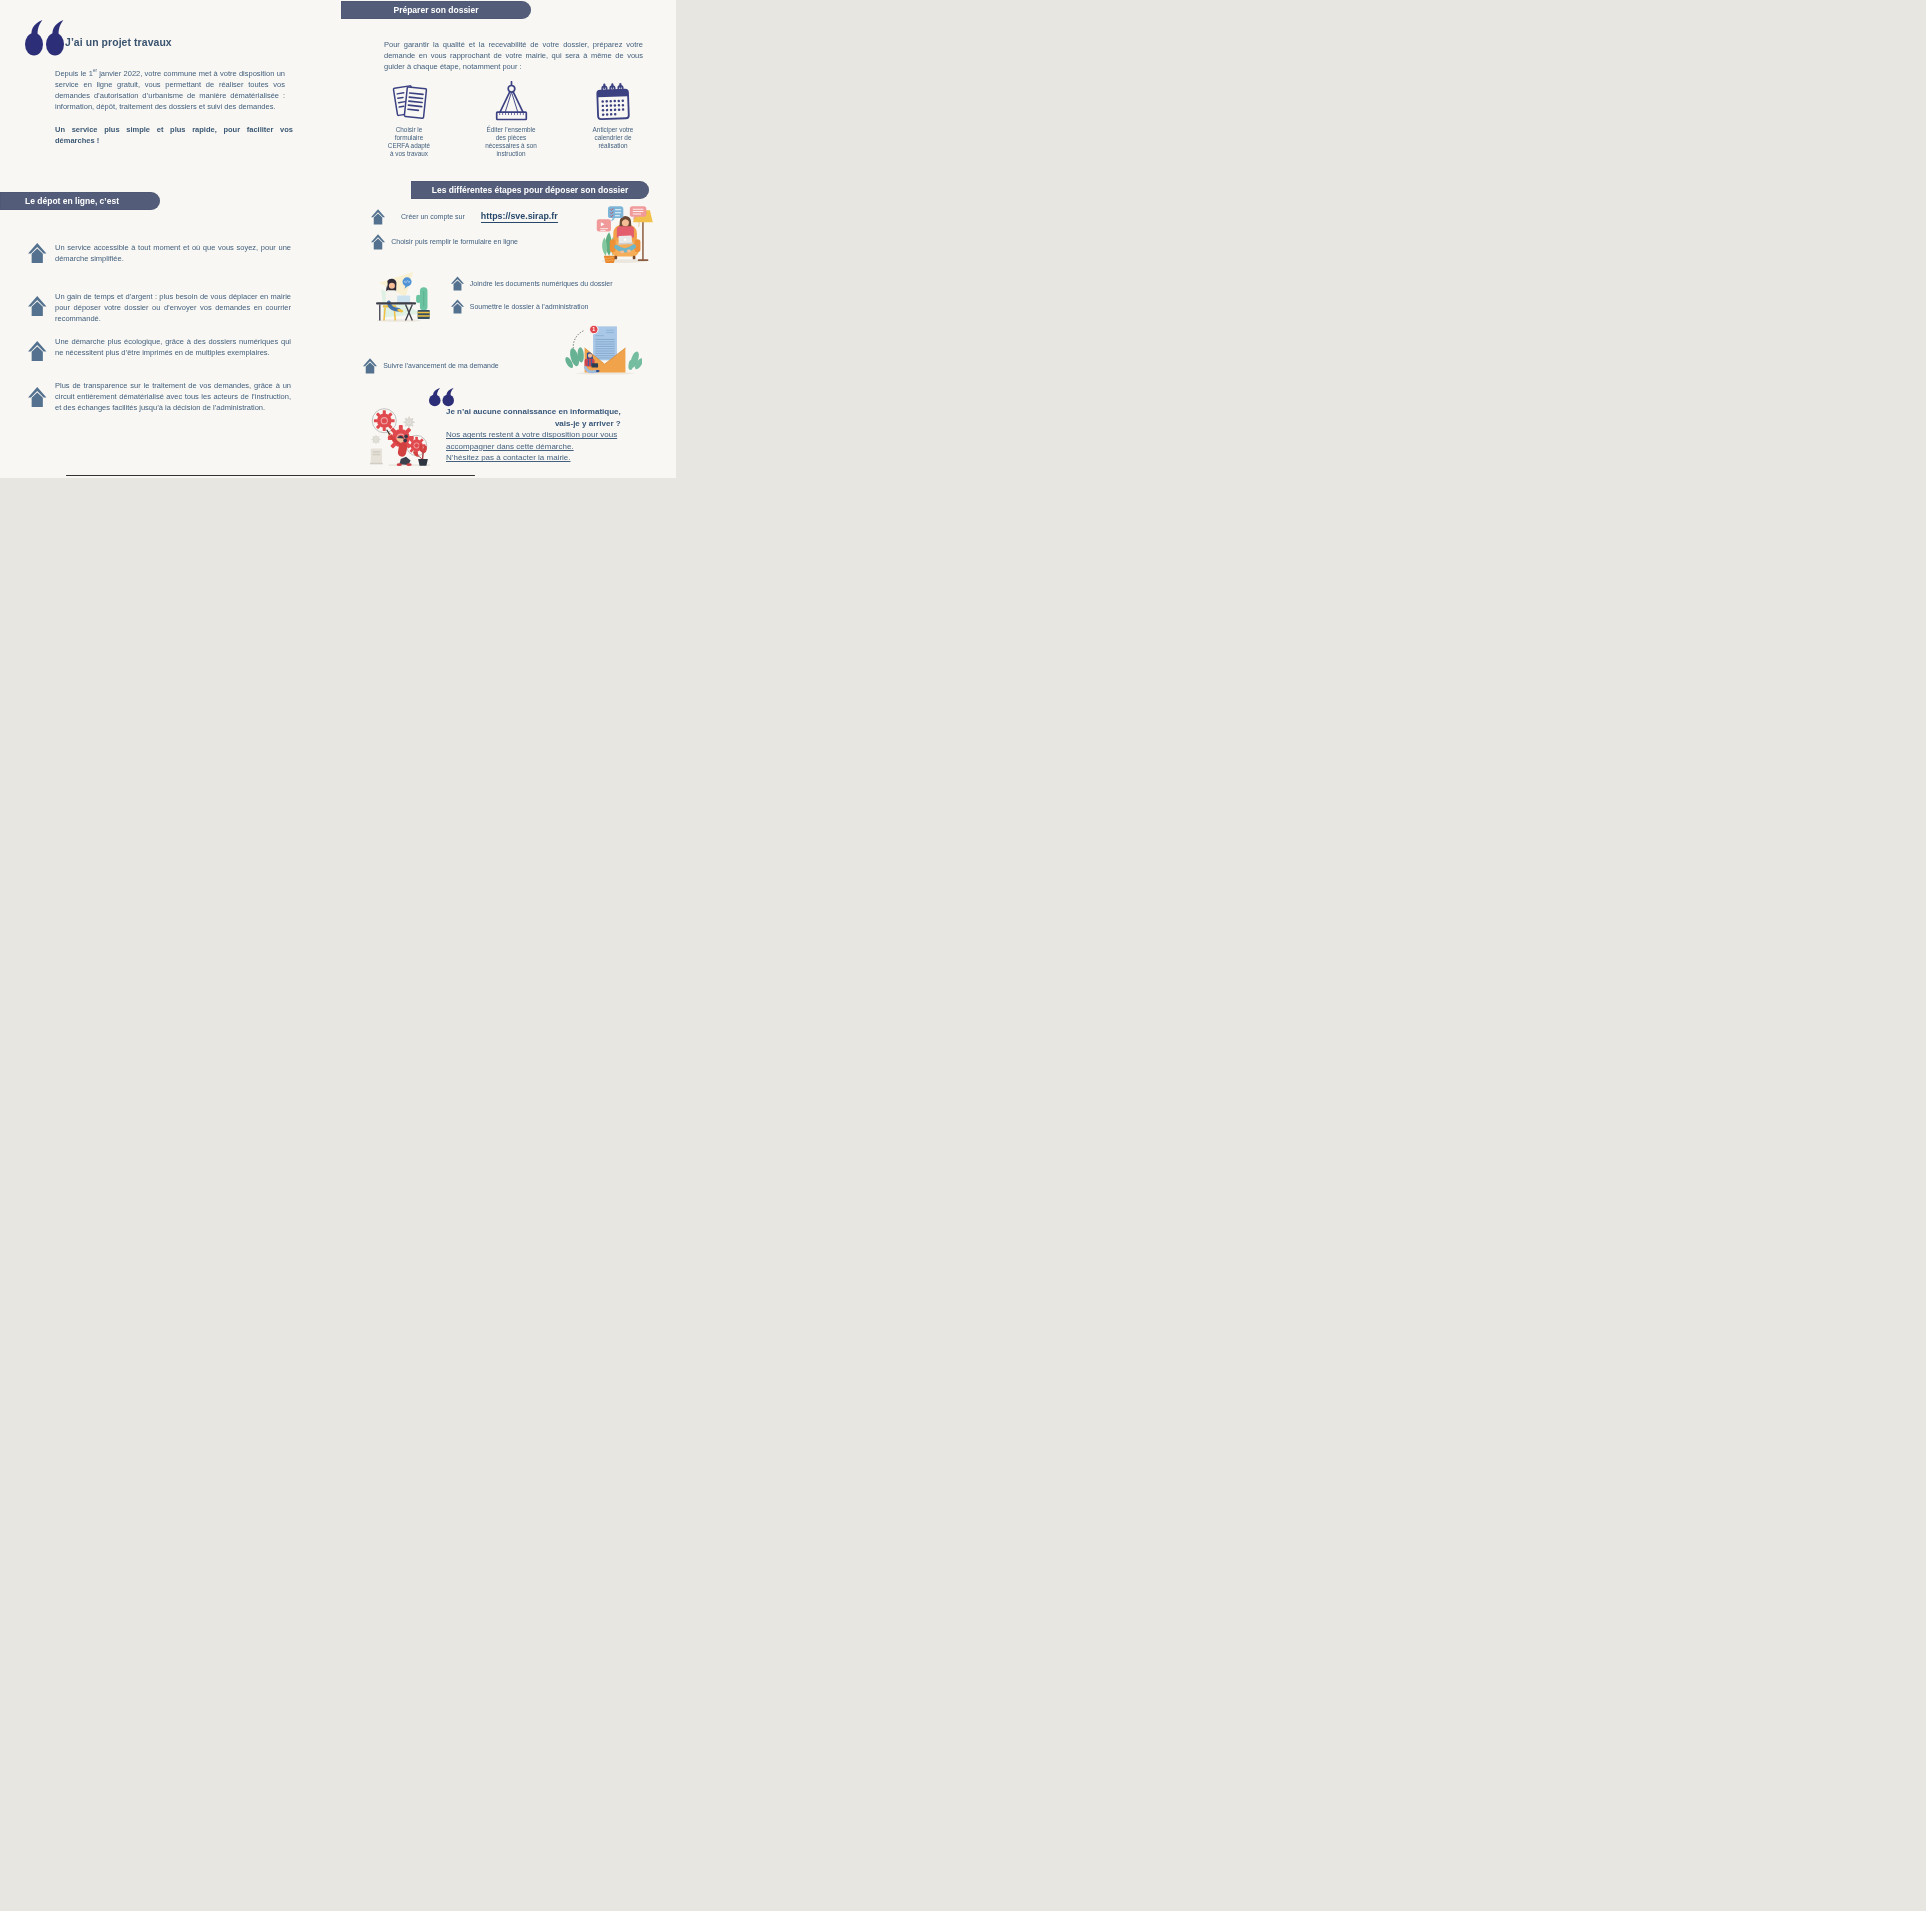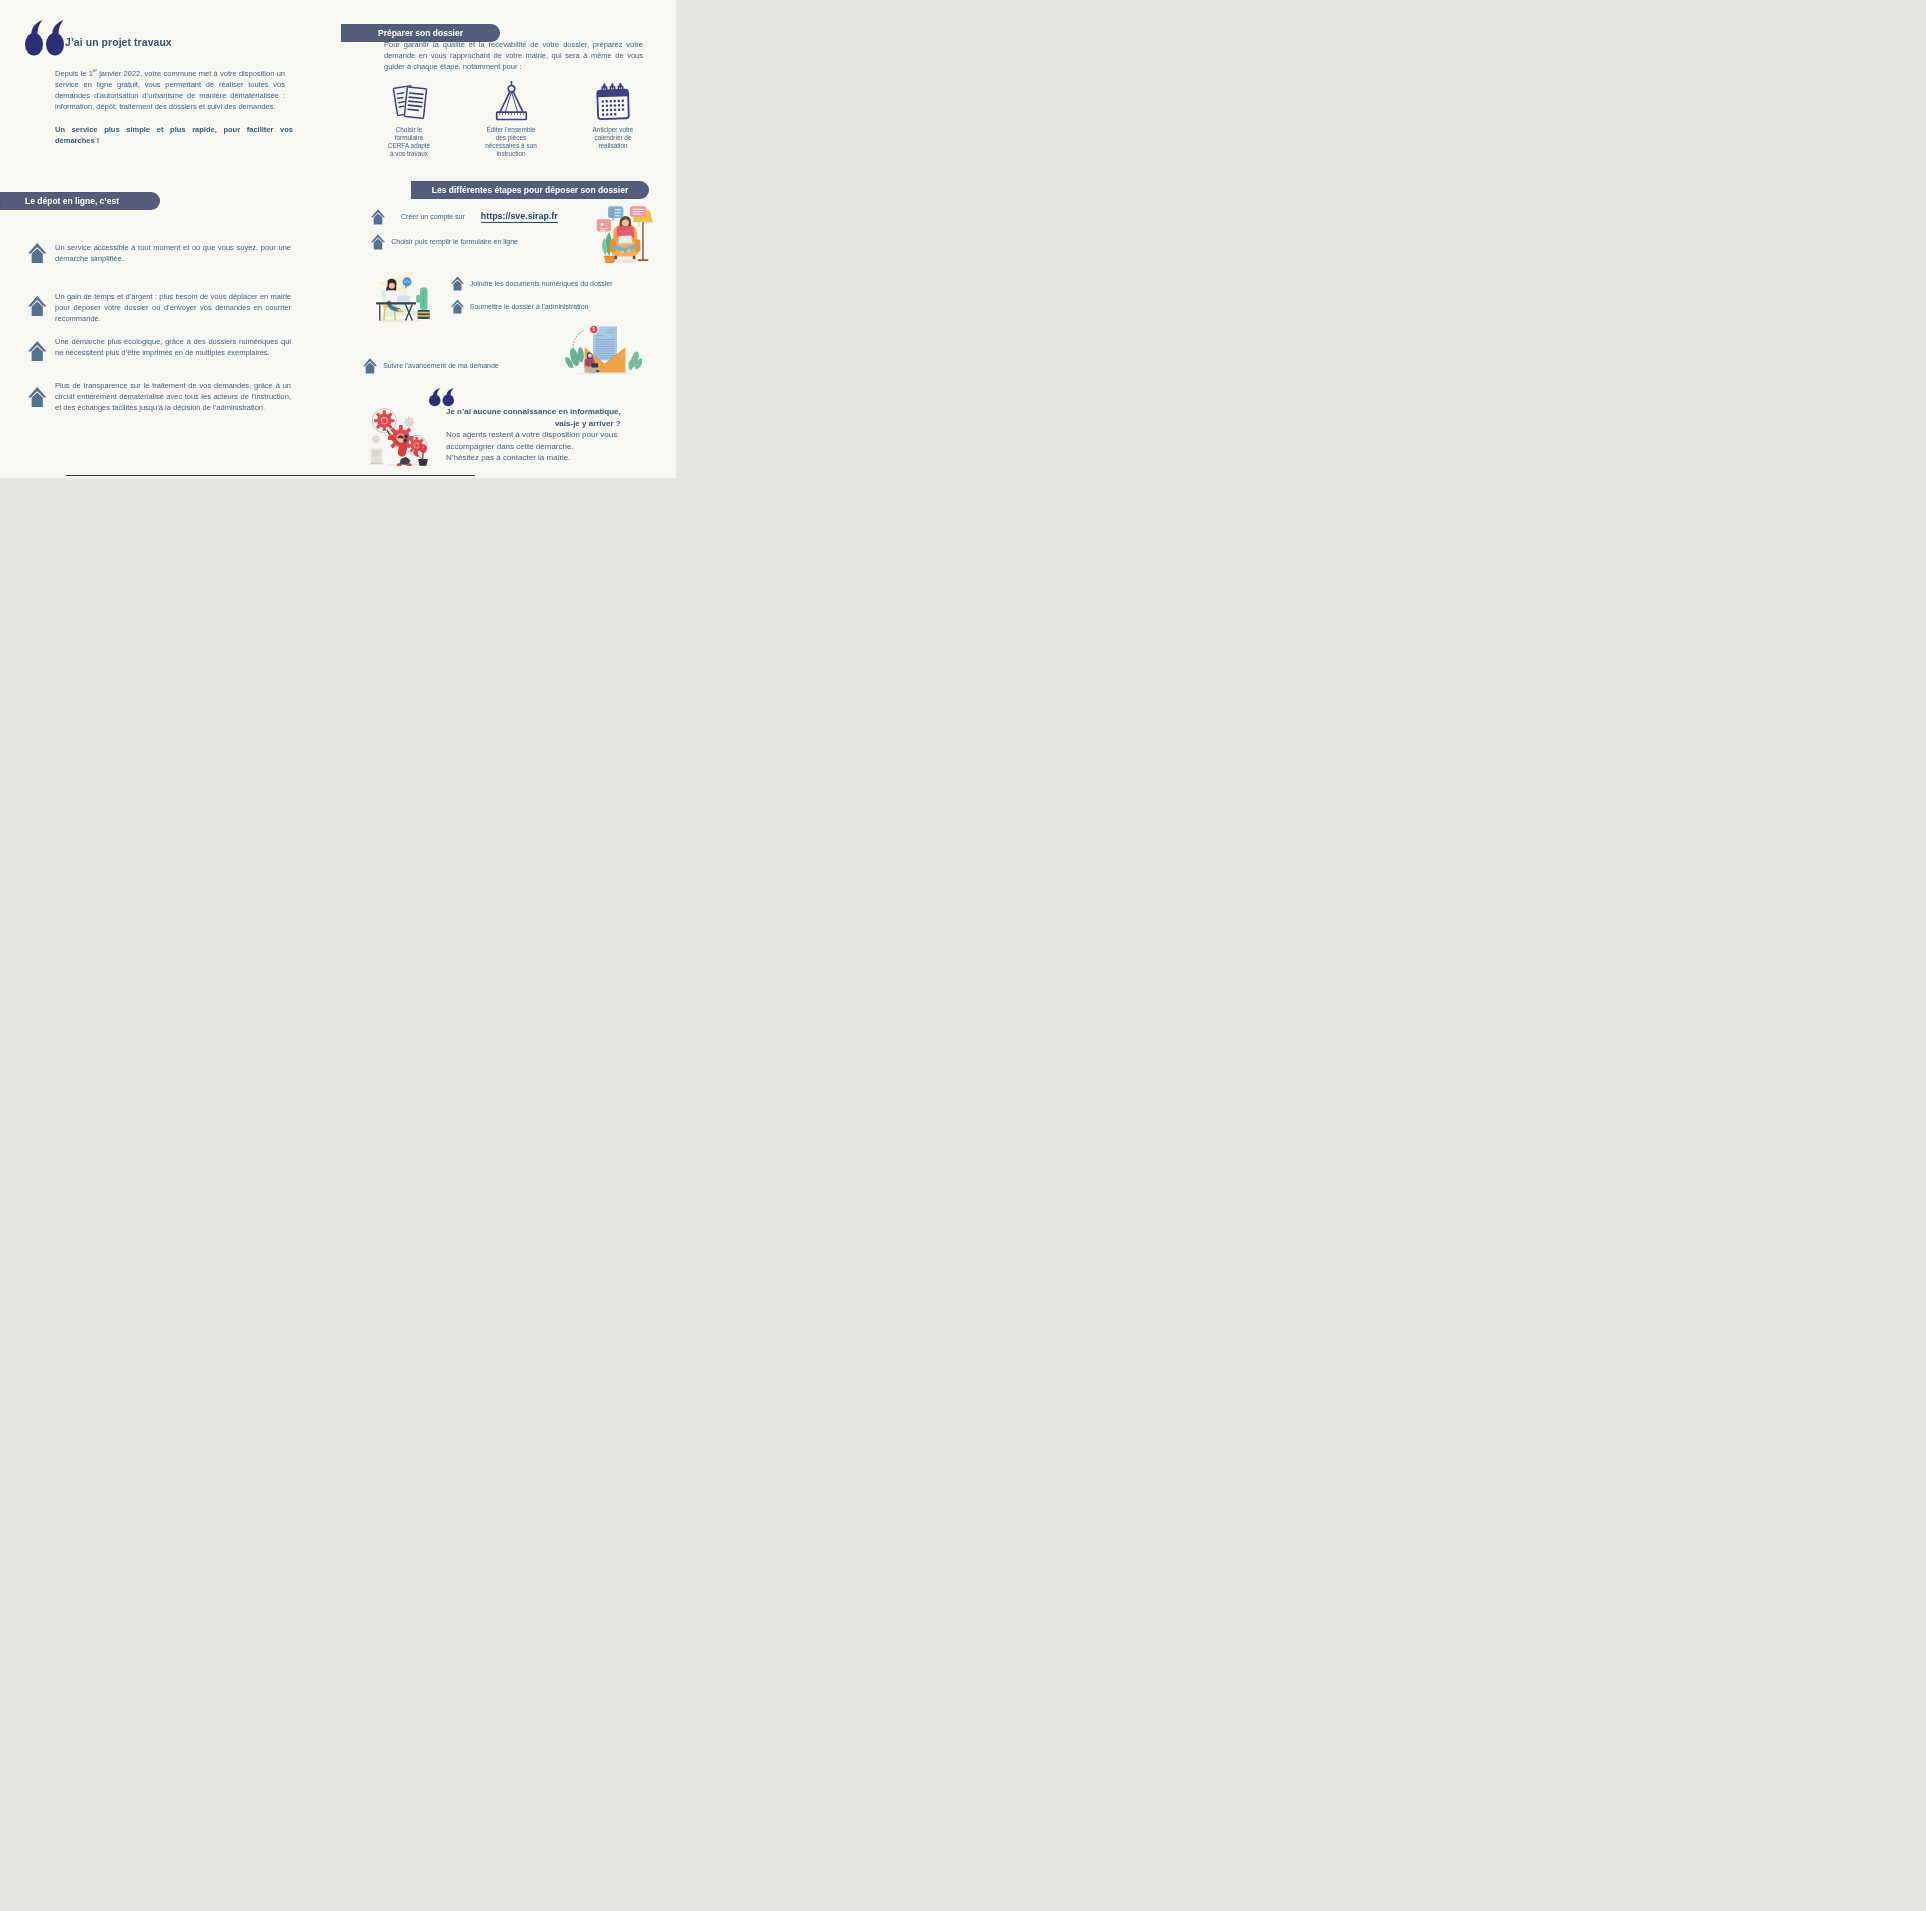--- a/index.html
+++ b/index.html
@@ -23,21 +23,21 @@
     border-radius:0 9.2px 9.2px 0;
     box-shadow:0 0 0 0.4px rgba(60,66,90,.25) inset;
   }
   .badge.center{justify-content:center;}
   .step-text{font-size:7px;color:#3f5e7e;white-space:nowrap;}
   .step-link{font-size:8.9px;font-weight:bold;color:#26486b;border-bottom:1.2px solid #26486b;padding-bottom:0.4px;white-space:nowrap;}
   .caption{font-size:6.4px;line-height:8px;color:#44617f;text-align:center;}
   .prepare-col{display:flex;flex-direction:column;align-items:center;width:102px;}
   .prepare-col .ic{height:41px;display:flex;align-items:flex-end;margin-bottom:4.6px;}
   .faq-q{font-size:8px;line-height:11.6px;font-weight:bold;color:#39577a;white-space:nowrap;text-align:right;}
-  .faq-a{font-size:8px;line-height:11.6px;color:#44617f;white-space:nowrap;}
+  .faq-a{font-size:8px;line-height:11.6px;color:#44617f;white-space:nowrap;text-decoration:underline;}
   sup{font-size:.6em;vertical-align:super;}
   svg{display:block;}
   .scan-line{background:#1c1c1c;border-radius:0.8px;opacity:.9;}
 </style>
 </head>
 <body>
 
 <svg width="0" height="0" style="position:absolute">
   <defs>
     <g id="house" fill="currentColor">
@@ -100,21 +100,21 @@
   <svg class="abs" style="left:28px;top:341px;color:#54728f" width="18.5" height="20" viewBox="0 0 46 50">
       <use href="#house"></use>
     </svg>
   <div class="abs body-text jt" style="left:55px;top:336px;width:236px">Une démarche plus écologique, grâce à des dossiers numériques qui ne nécessitent plus d’être imprimés en de multiples exemplaires.</div>
 
   <svg class="abs" style="left:28px;top:387px;color:#54728f" width="18.5" height="20" viewBox="0 0 46 50">
       <use href="#house"></use>
     </svg>
   <div class="abs body-text jt" style="left:55px;top:380px;width:236px">Plus de transparence sur le traitement de vos demandes, grâce à un circuit entièrement dématérialisé avec tous les acteurs de l’instruction, et des échanges facilités jusqu’à la décision de l’administration.</div>
 
-  <div class="abs badge center" style="left:341px;top:24px;width:159px">
+  <div class="abs badge center" style="left:341px;top:1px;width:190px">
     <span>Préparer son dossier</span>
   </div>
 
   <div class="abs body-text jt" style="left:384px;top:39px;width:259px">Pour garantir la qualité et la recevabilité de votre dossier, préparez votre demande en vous rapprochant de votre mairie, qui sera à même de vous guider à chaque étape, notamment pour :</div>
 
   <div class="abs row" style="left:358px;top:80px;width:308px;align-items:flex-start">
 
     <div class="prepare-col">
       <div class="ic">
         <svg width="39" height="40" viewBox="0 0 104 108">

